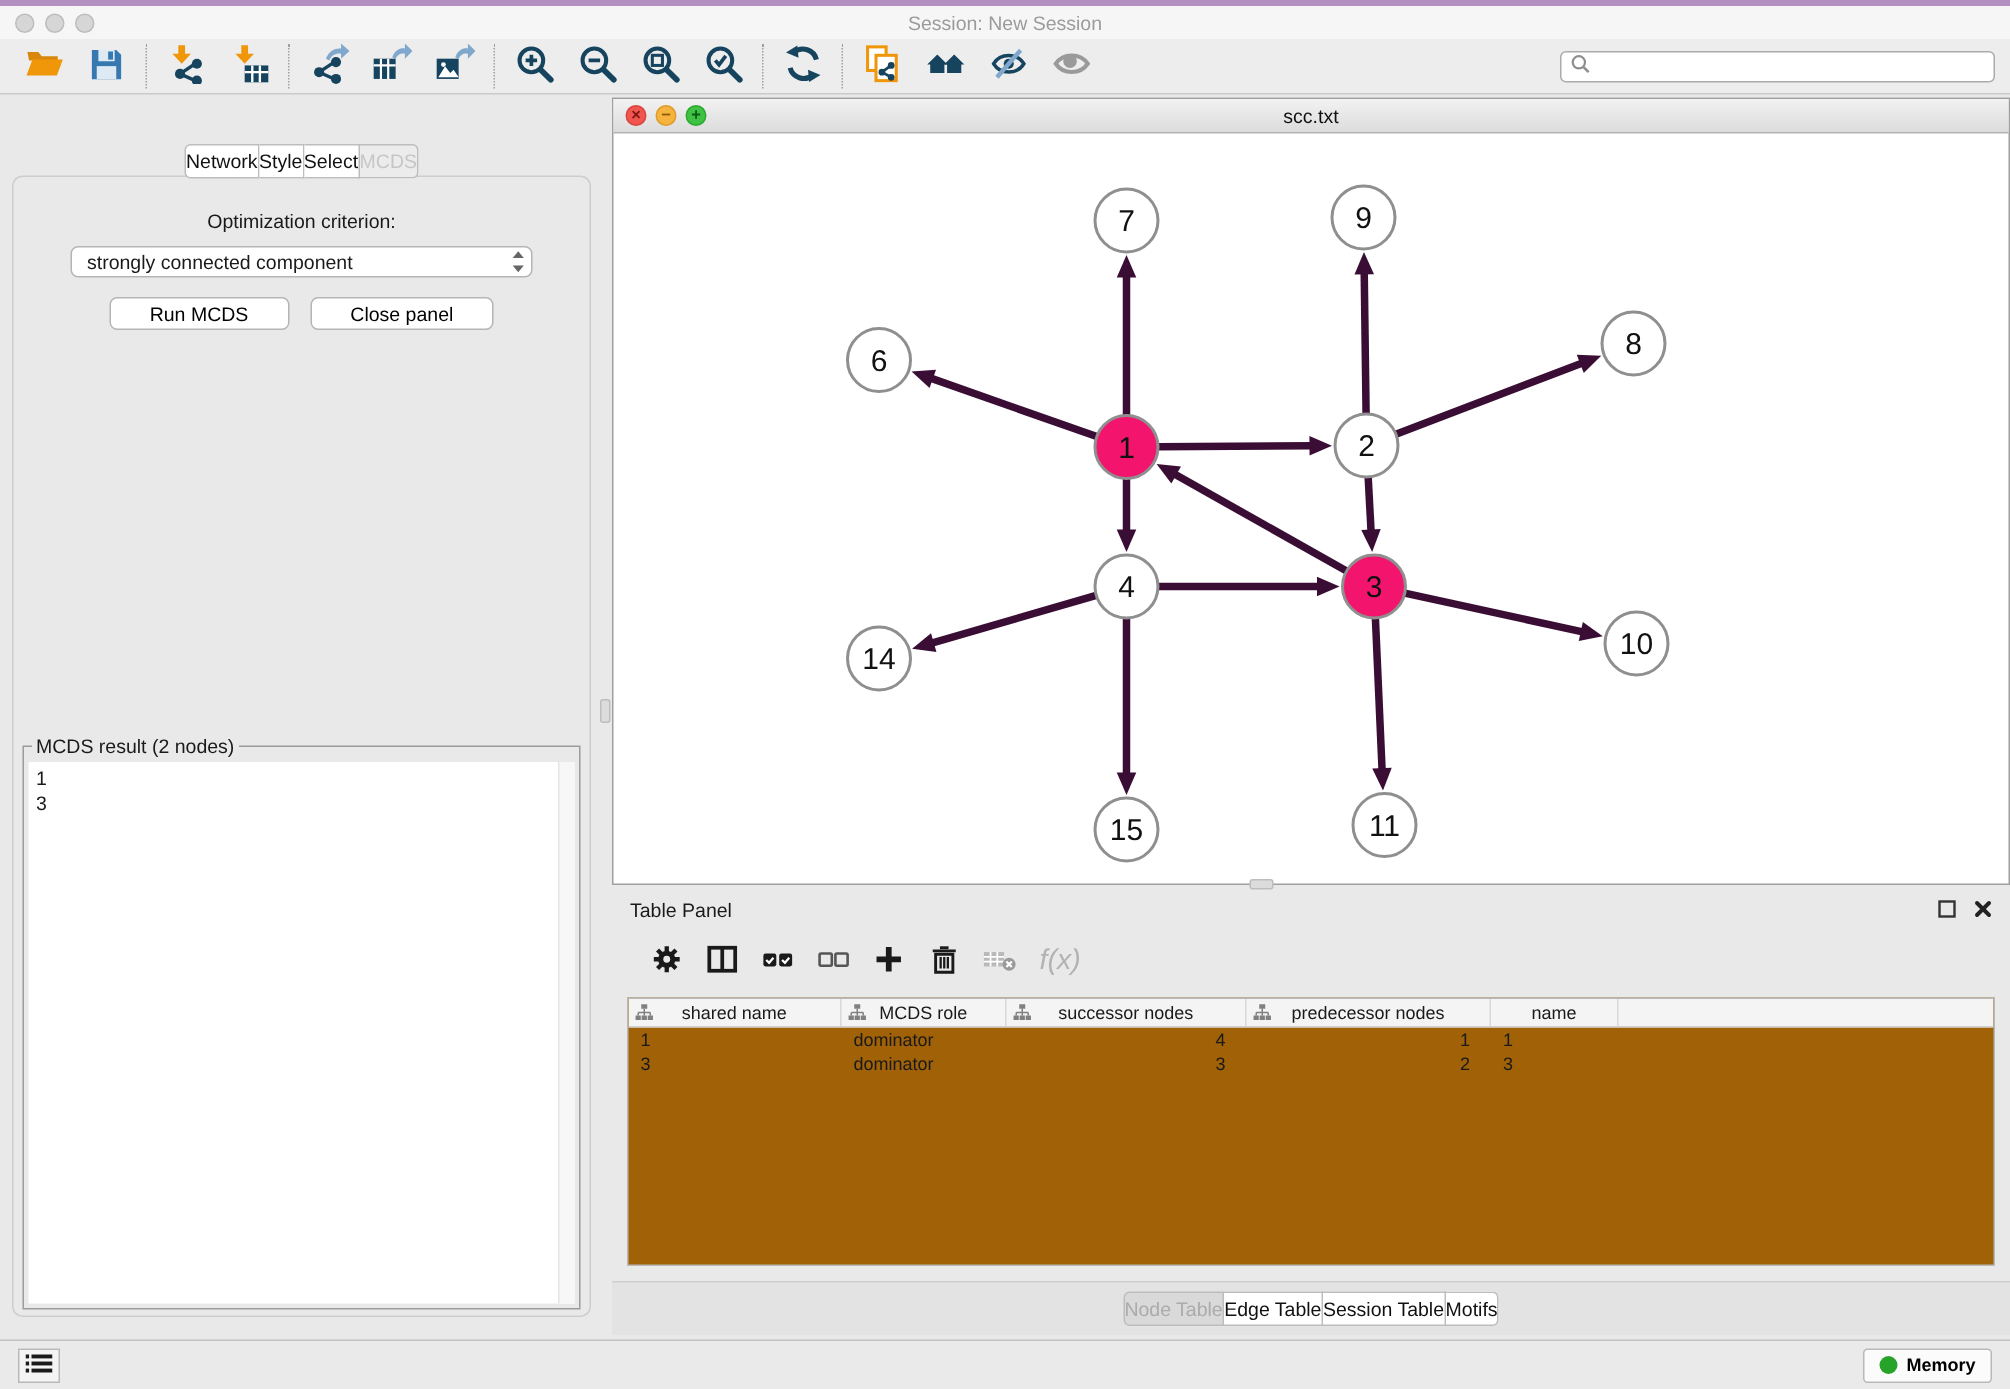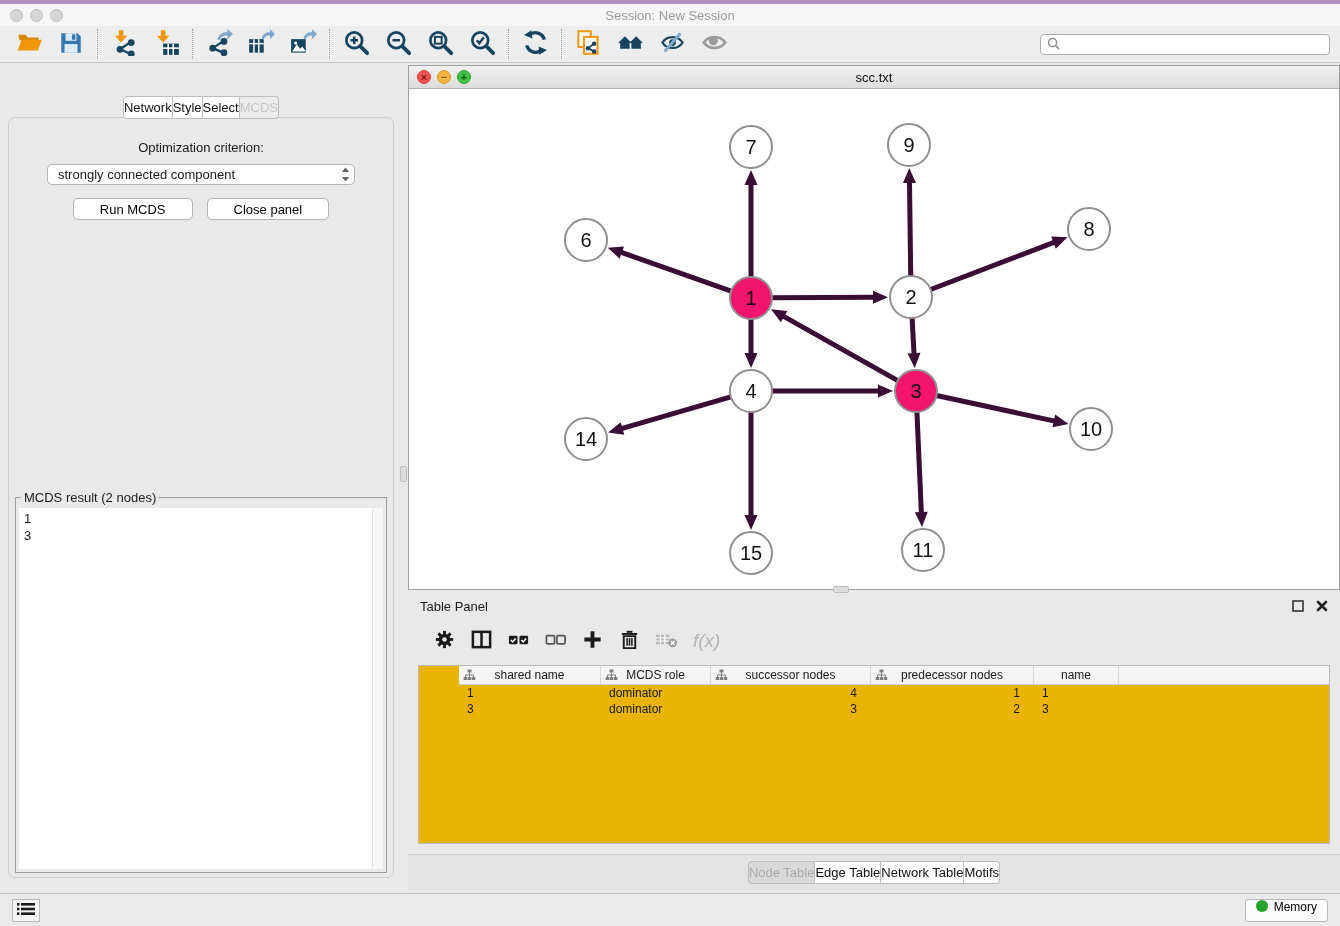--- a/index.html
+++ b/index.html
@@ -50,34 +50,34 @@
   .tl.green { background:#3fc243; border:1px solid #2ea833; color:#0e5c13; }
   .nw-title { position:absolute; left:0; right:0; text-align:center; font-size:13px; color:#111; }
   .nw-canvas { position:absolute; left:0; top:23px; right:0; bottom:0; }
   #graph-svg { width:100%; height:100%; display:block; }
 
   
   #table-panel { position:absolute; left:408px; top:593px; width:932px; height:297px; }
   .tp-toolbar { position:absolute; left:10px; top:28px; right:10px; height:40px; display:flex; align-items:center; padding-left:8px; }
   .tp-btn { width:37px; height:32px; display:flex; align-items:center; justify-content:center; background:none; border:none; }
   .fx-label { font-family:Liberation Sans, sans-serif; font-style:italic; font-size:19px; color:#b3b3b3; margin-left:8px; }
-  .tp-table { position:absolute; left:10px; top:72px; right:10px; bottom:46px; background:#eab308; border:1px solid #b9b9b9; overflow:hidden;padding-left:40px; }
+  .tp-table { position:absolute; left:10px; top:72px; right:10px; bottom:46px; background:#a16207; border:1px solid #b9b9b9; overflow:hidden; }
   .thead { display:flex; height:19px; background:#f4f4f4; border-bottom:1px solid #cfcfcf; font-size:12px; }
   .th { position:relative; display:flex; align-items:center; justify-content:center; border-right:1px solid #d8d8d8; }
   .th .tree-wrap { position:absolute; left:4px; top:3px; }
   .trow { display:flex; height:16px; font-size:12px; align-items:center; }
   .td { padding:0 8px; overflow:hidden; white-space:nowrap; }
   .td.right { text-align:right; padding-right:14px; }
   .tp-tabstrip { position:absolute; left:0; right:0; bottom:0; height:36px; background:#e3e3e3; border-top:1px solid #cfcfcf; display:flex; align-items:center; justify-content:center; }
   .tp-tabstrip .tab.active { background:#d9d9d9; color:#ababab; }
 
   
   #status-bar { position:absolute; left:0; bottom:0; width:100%; height:33px; background:#eaeaea; border-top:1px solid #c2c2c2; display:flex; align-items:center; padding:0 12px; }
   .sb-list-btn { width:28px; height:23px; background:#f4f4f4; border:1px solid #b9b9b9; display:flex; align-items:center; justify-content:center; }
-  .memory-btn { margin-left:auto; height:23px; background:#fbfbfb; border:1px solid #b9b9b9; border-radius:3px; display:flex; gap:6px; padding:0 10px; font-size:12px; font-family:inherit; }
+  .memory-btn { margin-left:auto; height:23px; background:#fbfbfb; border:1px solid #b9b9b9; border-radius:3px; display:flex; align-items:center; gap:6px; padding:0 10px; font-size:12px; font-family:inherit;font-weight:bold; }
   .mem-dot { width:12px; height:12px; border-radius:50%; background:#28a32a; }
 
   .v-handle { position:absolute; left:400px; top:466px; width:7px; height:16px; background:#dcdcdc; border:1px solid #bdbdbd; border-radius:2px; }
   .h-handle { position:absolute; left:833px; top:586px; width:16px; height:7px; background:#dcdcdc; border:1px solid #bdbdbd; border-radius:2px; }
 </style>
 </head>
 <body>
 
 <div class="top-strip"></div>
 <div class="titlebar">
@@ -526,21 +526,21 @@
           <div class="td" style="width: 110px;">dominator</div>
           <div class="td right" style="width: 160px;">3</div>
           <div class="td right" style="width: 163px;">2</div>
           <div class="td" style="width: 85px;">3</div>
         </div>
       </div>
   </div>
   <div class="tp-tabstrip" id="tp-tabs">
       <button class="tab active">Node Table</button>
       <button class="tab">Edge Table</button>
-      <button class="tab">Network Table</button>
+      <button class="tab">Session Table</button>
       <button class="tab">Motifs</button>
     </div>
 </div>
 
 <div id="status-bar">
   <button class="sb-list-btn">
     <span><svg width="18" height="14" viewBox="0 0 18 14">
           <g fill="#1a1a1a">
             <rect x="0" y="1" width="2.4" height="2.6"></rect>
             <rect x="4" y="1" width="14" height="2.6"></rect>

